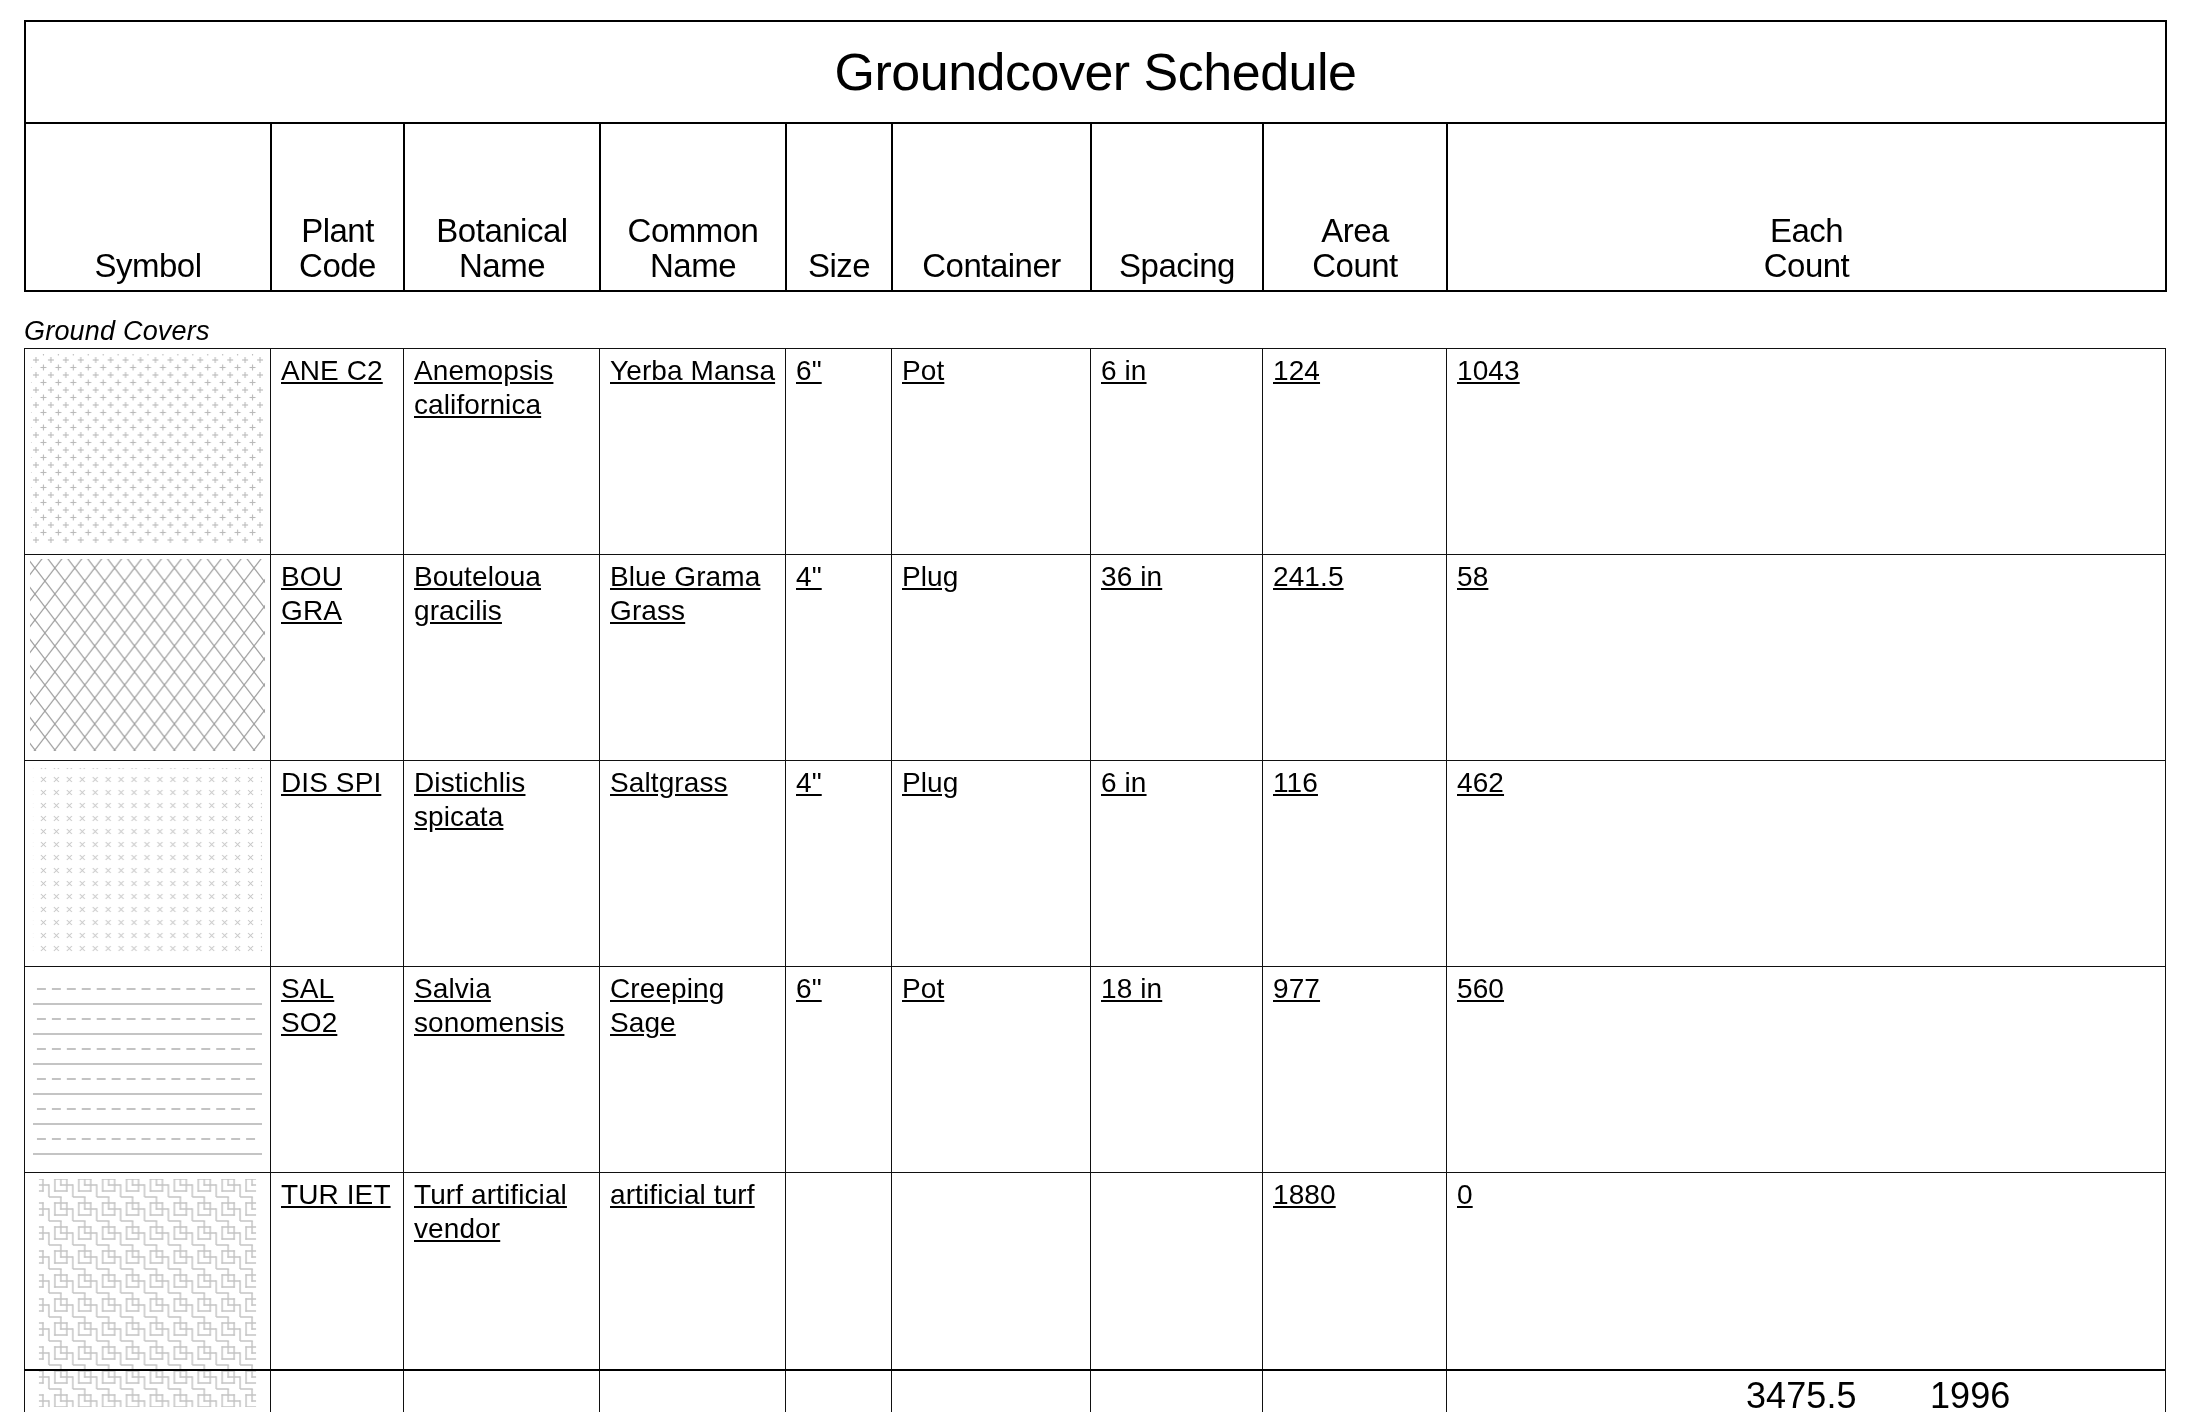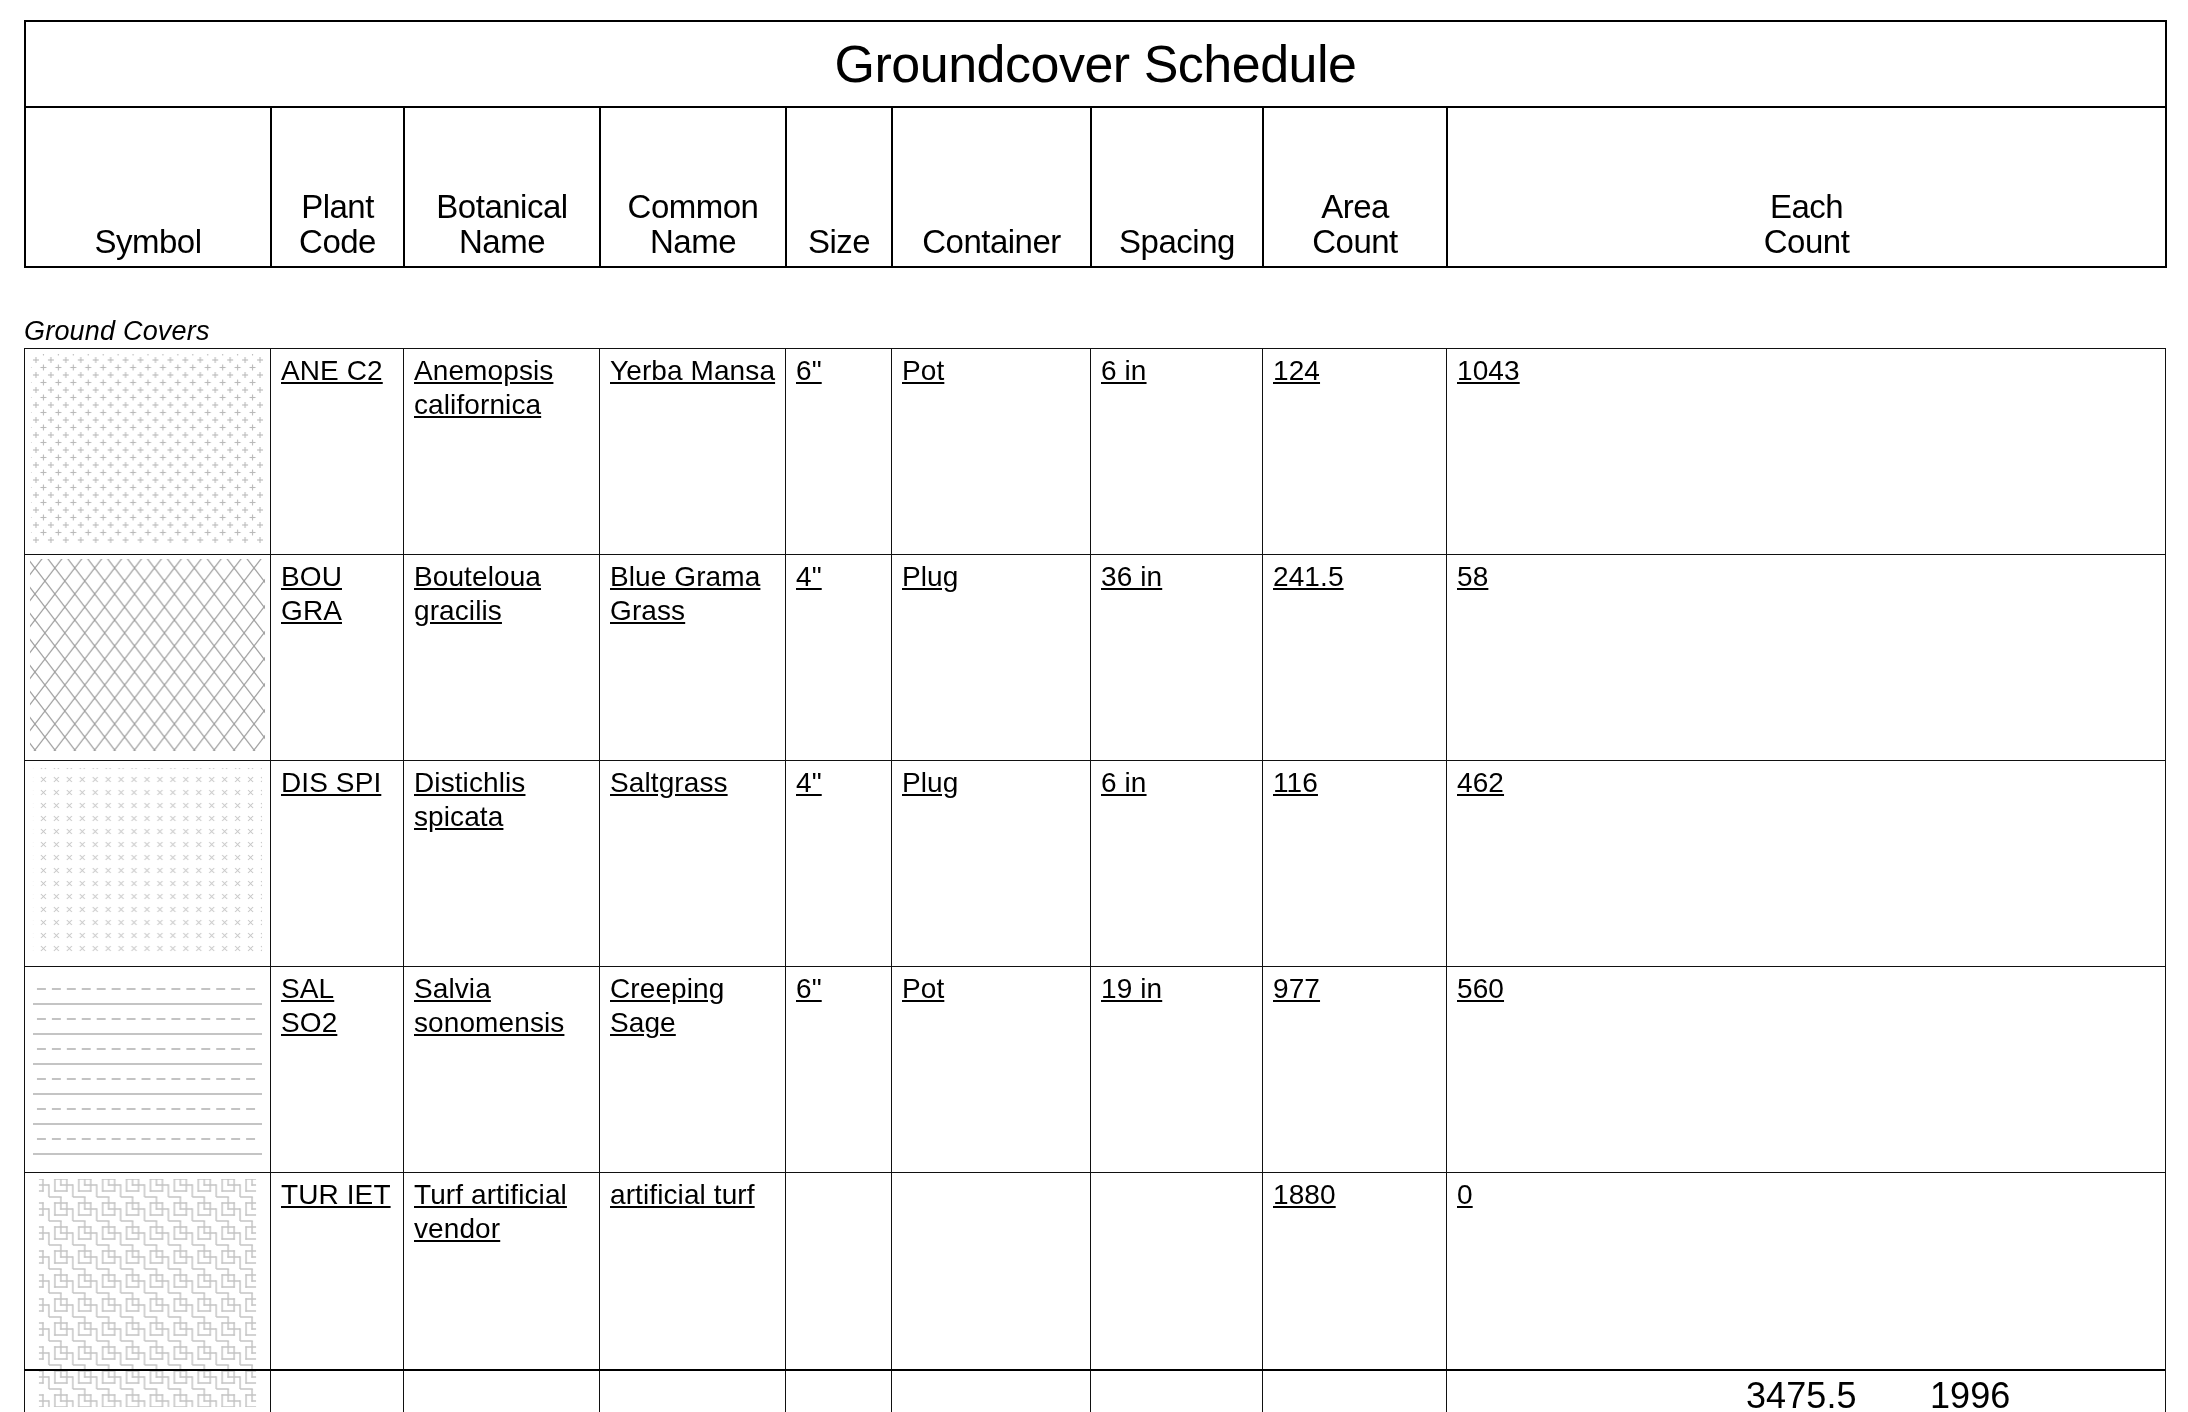--- a/index.html
+++ b/index.html
@@ -20,21 +20,21 @@
   .header-table {
     position: absolute;
     left: 24px;
     top: 20px;
     width: 2141px;
     border-collapse: collapse;
     table-layout: fixed;
   }
   .header-table td {
     border: 2px solid #000;
-    padding: 4px;
+    padding: 12px;
     vertical-align: bottom;
     text-align: center;
   }
   .title-cell {
     height: 76px;
     font-size: 52px;
     line-height: 76px;
     vertical-align: middle !important;
     letter-spacing: -0.5px;
   }
@@ -276,21 +276,21 @@
           <line x1="12" y1="172" x2="236" y2="172" stroke-dasharray="9 6"></line>
           <line x1="8" y1="187" x2="238" y2="187"></line>
         </g>
       </svg>
     </td>
     <td>SAL SO2</td>
     <td>Salvia sonomensis</td>
     <td>Creeping Sage</td>
     <td>6"</td>
     <td>Pot</td>
-    <td>19 in</td>
+    <td>18 in</td>
     <td>977</td>
     <td>560</td>
   </tr>
 
   <tr class="r-tall">
     <td class="sym-cell">
       <svg class="sym-swatch" viewBox="0 0 246 240" preserveAspectRatio="none">
         <defs>
           <pattern id="pHerr" width="24" height="24" patternUnits="userSpaceOnUse">
             <g stroke="#c4c4c4" stroke-width="1.5" fill="none" stroke-linecap="square">

